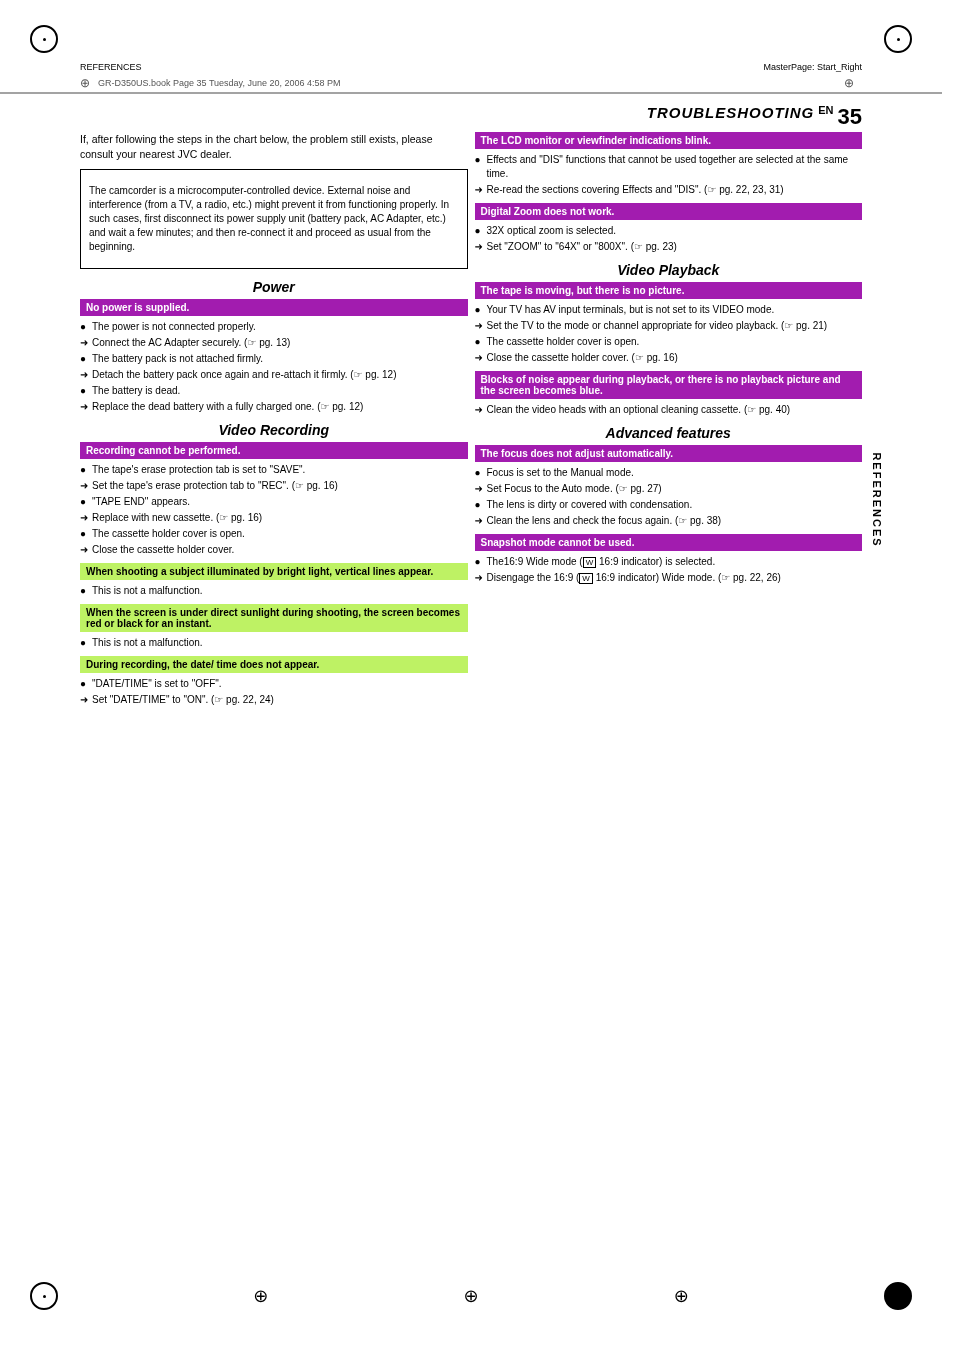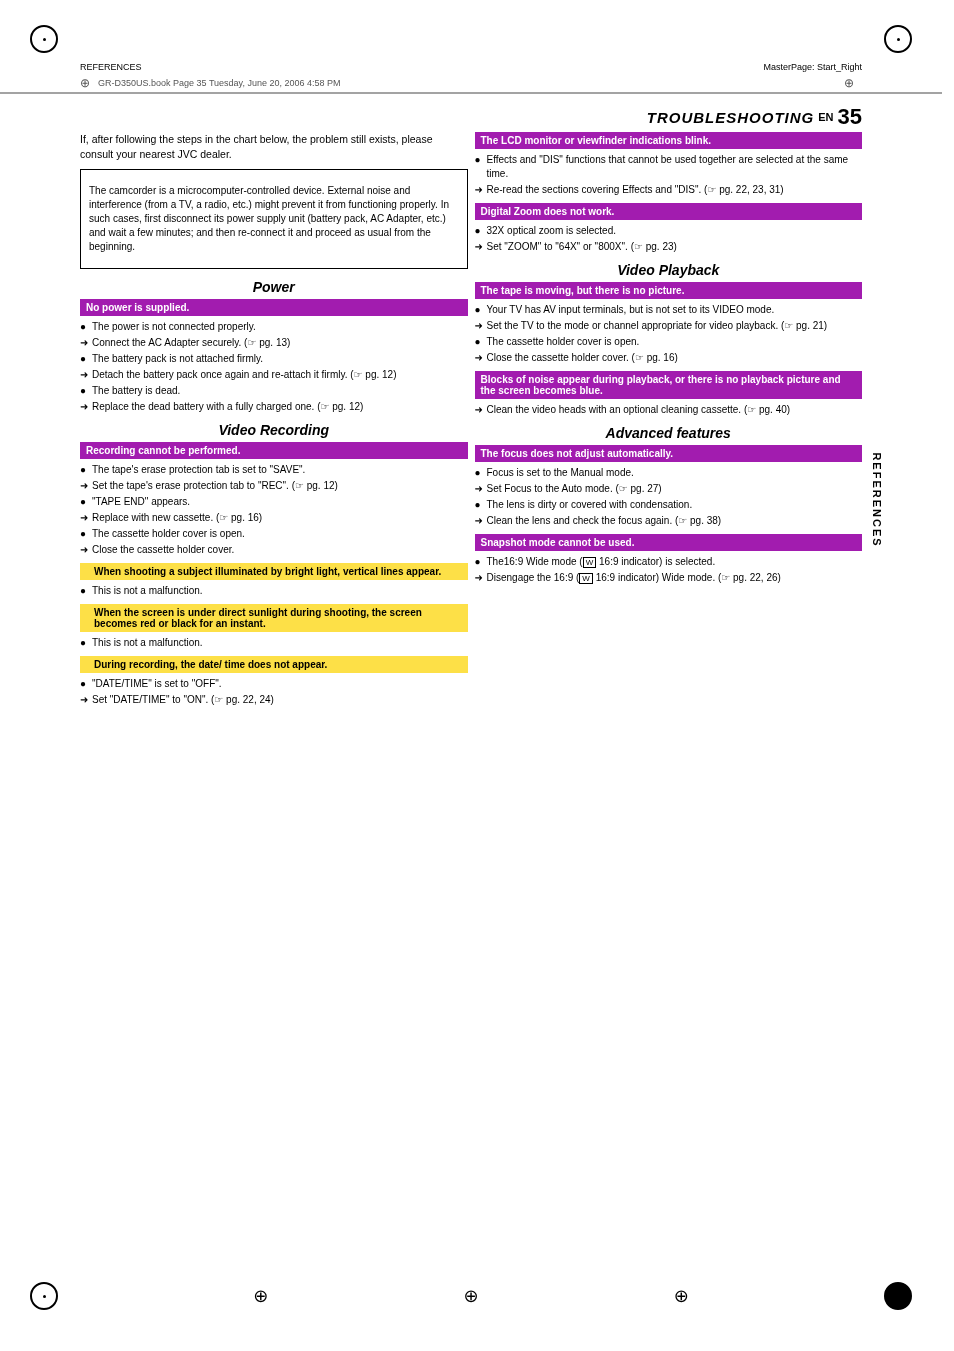--- a/index.html
+++ b/index.html
@@ -80,21 +80,21 @@
     .crosshair-icon::before {
       content: '⊕';
       font-size: 12px;
     }
 
     
     .page-title-area {
       display: flex;
       justify-content: flex-end;
       padding: 6px 80px 2px 80px;
-      align-items: center;
+      align-items: flex-start;
       margin-left: 31px;
     }
 
     .title-text {
       font-style: italic;
       font-weight: bold;
       font-size: 15px;
       letter-spacing: 1px;
     }
 
@@ -147,24 +147,24 @@
       background: #a21caf;
       color: #fff;
       font-weight: bold;
       font-size: 10px;
       padding: 3px 6px;
       margin-bottom: 4px;
     }
 
     
     .gray-header {
-      background: #fde047;
-      font-weight: bold;
-      font-size: 10px;
-      padding: 3px 14px;
+      background: #bef264;
+      font-weight: bold;
+      font-size: 10px;
+      padding: 3px 6px;
       margin-bottom: 4px;
     }
 
     .bullet-item {
       display: flex;
       align-items: flex-start;
       font-size: 10px;
       line-height: 1.4;
       margin-bottom: 2px;
     }
@@ -324,21 +324,21 @@
         <div class="italic-section-header">Video Recording</div>
 
         <div class="subsection-header">Recording cannot be performed.</div>
         <div class="subsection-items">
           <div class="bullet-item">
             <span class="bullet">●</span>
             <span>The tape's erase protection tab is set to "SAVE".</span>
           </div>
           <div class="arrow-item">
             <span class="arrow">➜</span>
-            <span>Set the tape's erase protection tab to "REC". (☞ pg. 12)</span>
+            <span>Set the tape's erase protection tab to "REC". (☞ pg. 16)</span>
           </div>
           <div class="bullet-item">
             <span class="bullet">●</span>
             <span>"TAPE END" appears.</span>
           </div>
           <div class="arrow-item">
             <span class="arrow">➜</span>
             <span>Replace with new cassette. (☞ pg. 16)</span>
           </div>
           <div class="bullet-item">

